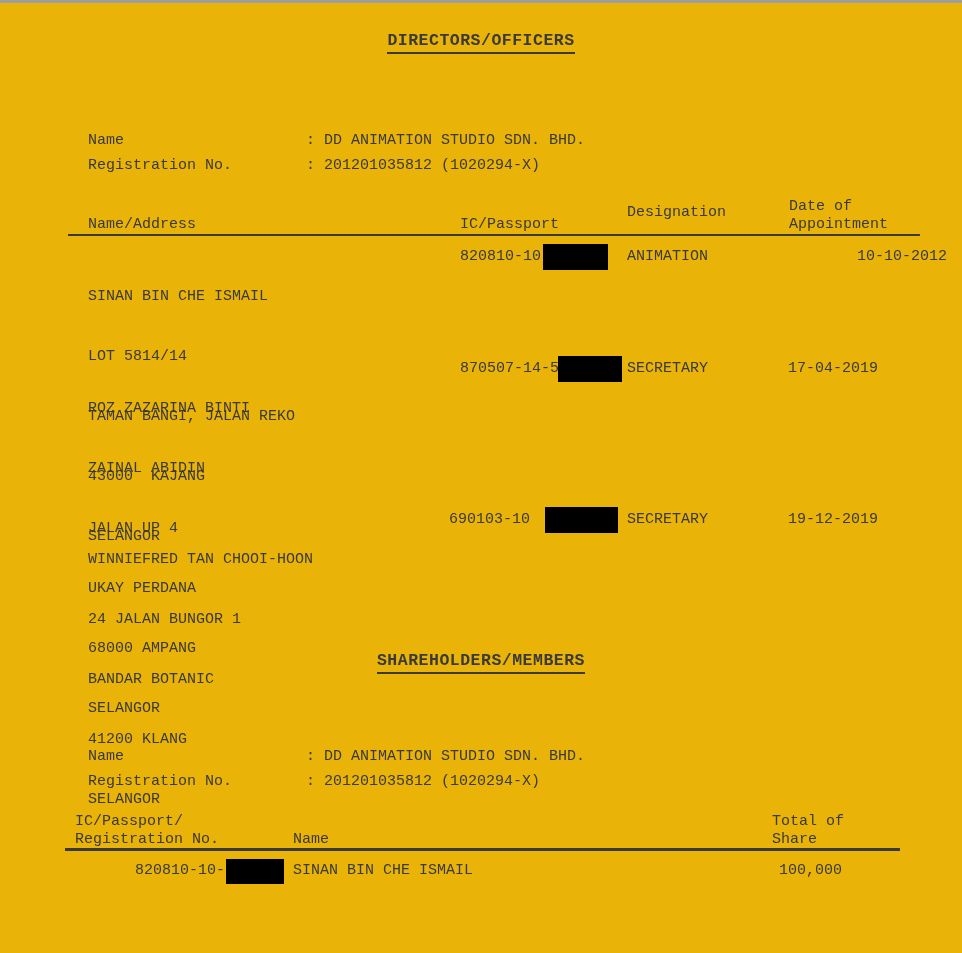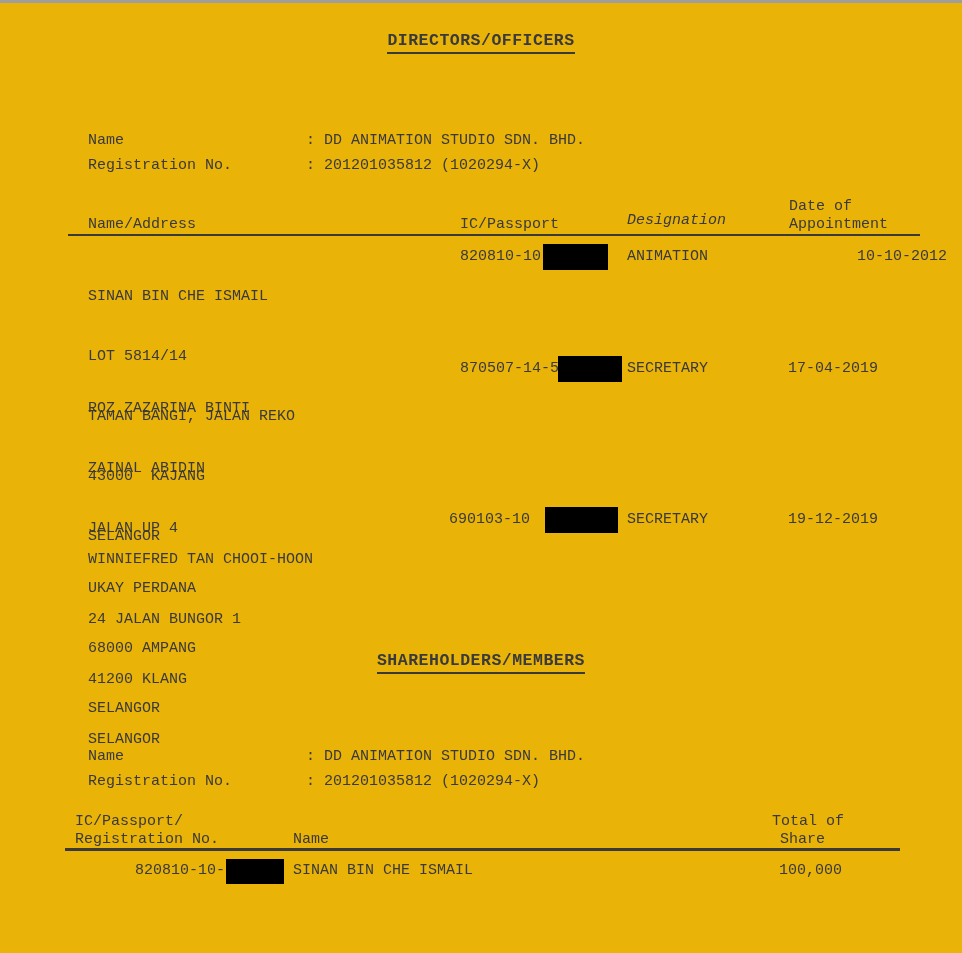--- a/index.html
+++ b/index.html
@@ -39,21 +39,21 @@
     <div class="abs" style="left:306px; top:131px;"><span>: </span><span>DD ANIMATION STUDIO SDN. BHD.</span></div>
     <div class="abs" style="left:88px; top:156px;">Registration No.</div>
     <div class="abs" style="left:306px; top:156px;"><span>: </span><span class="bold">201201035812 (1020294-X)</span></div>
   </div>
 
   <div>
 
     <div class="abs hdr2" style="left:789px; top:198px;">Date of</div>
     <div class="abs hdr2" style="left:88px;  top:216px;">Name/Address</div>
     <div class="abs hdr2" style="left:460px; top:216px;">IC/Passport</div>
-    <div class="abs hdr2" style="left:627px; top:212px;font-style:italic;">Designation</div>
+    <div class="abs hdr2" style="left:627px; top:204px;">Designation</div>
     <div class="abs hdr2" style="left:789px; top:216px;">Appointment</div>
     <div class="rule" style="left:68px; top:234px; width:852px; height:2px;"></div>
 
     <div class="abs" style="left:0; top:247px; width:962px; height:100px;">
       <div class="abs lines" style="left:88px; top:0;">
         <div>SINAN BIN CHE ISMAIL</div>
         <div>LOT 5814/14</div>
         <div>TAMAN BANGI, JALAN REKO</div>
         <div>43000  KAJANG</div>
         <div>SELANGOR</div>
@@ -76,20 +76,21 @@
       <div class="abs iccell" style="left:460px; top:0;text-align:right;">870507-14-5</div>
       <div class="redact" style="left:558px; top:-3px; width:64px; height:26px;"></div>
       <div class="abs" style="left:627px; top:0;">SECRETARY</div>
       <div class="abs" style="left:788px; top:0;">17-04-2019</div>
     </div>
 
     <div class="abs" style="left:0; top:510px; width:962px; height:100px;">
       <div class="abs lines" style="left:88px; top:0;">
         <div>WINNIEFRED TAN CHOOI-HOON</div>
         <div>24 JALAN BUNGOR 1</div>
+        <div>BANDAR BOTANIC</div>
         <div>41200 KLANG</div>
         <div>SELANGOR</div>
       </div>
       <div class="abs iccell" style="left:449px; top:0;">690103-10</div>
       <div class="redact" style="left:545px; top:-3px; width:73px; height:26px;"></div>
       <div class="abs" style="left:627px; top:0;">SECRETARY</div>
       <div class="abs" style="left:788px; top:0;">19-12-2019</div>
     </div>
   </div>
 
@@ -102,21 +103,21 @@
     <div class="abs" style="left:306px; top:747px;"><span>: </span><span>DD ANIMATION STUDIO SDN. BHD.</span></div>
     <div class="abs" style="left:88px; top:772px;">Registration No.</div>
     <div class="abs" style="left:306px; top:772px;"><span>: </span><span class="bold">201201035812 (1020294-X)</span></div>
   </div>
 
   <div>
     <div class="abs hdr2" style="left:75px;  top:813px;">IC/Passport/</div>
     <div class="abs hdr2" style="left:75px;  top:831px;">Registration No.</div>
     <div class="abs hdr2" style="left:293px; top:831px;">Name</div>
     <div class="abs hdr2" style="left:772px; top:813px;">Total of</div>
-    <div class="abs hdr2" style="left:772px; top:831px;margin-left:8px;">Share</div>
+    <div class="abs hdr2" style="left:772px; top:831px;">Share</div>
     <div class="rule" style="left:65px; top:848px; width:835px; height:3px;"></div>
 
     <div class="abs" style="left:0; top:861px; width:962px; height:30px;">
       <div class="abs iccell" style="left:135px; top:0;">820810-10-</div>
       <div class="redact" style="left:226px; top:-2px; width:58px; height:25px;"></div>
       <div class="abs" style="left:293px; top:0;">SINAN BIN CHE ISMAIL</div>
       <div class="abs" style="left:779px; top:0;">100,000</div>
     </div>
   </div>
 

